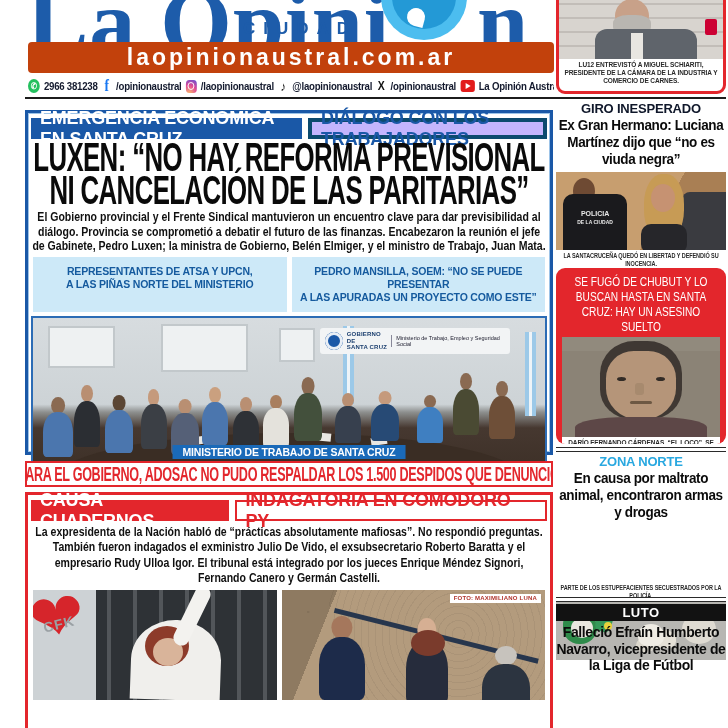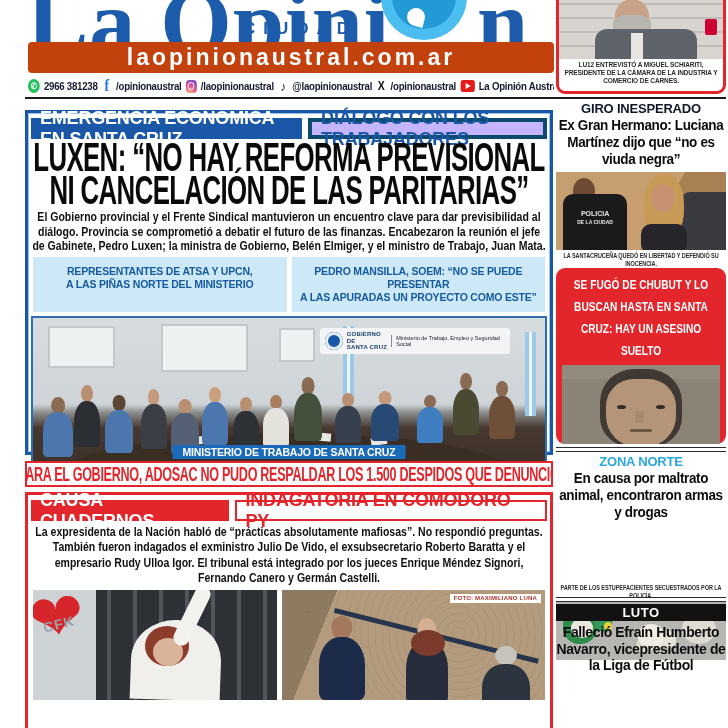--- a/index.html
+++ b/index.html
@@ -98,21 +98,21 @@
   .side-sec{ left:556px; width:170px; }
   .sbox-red{ border:3px solid #e3262c; border-radius:9px; overflow:hidden; background:#fff; }
   .side-kicker{ font-weight:bold; font-size:13px; text-align:center; letter-spacing:-.2px; }
   .side-head{ font-weight:bold; font-size:15px; line-height:17.2px; text-align:center; letter-spacing:-.4px;
     color:#0b0b0b; }
   .side-cap{ font-weight:bold; font-size:6.5px; line-height:8px; color:#2a2a2a; text-align:center;
     letter-spacing:-.1px; }
   .dbl-line{ height:4.5px; border-top:1.5px solid #2a2a2a; border-bottom:1.5px solid #2a2a2a; }
   .luto-banner{ background:#121212; color:#fff; display:flex; align-items:center; justify-content:center;
     height:17px; font-weight:bold; font-size:13px; letter-spacing:.5px; }
-  .fug-head{ color:#fff; font-weight:bold; font-size:13px; line-height:22px; text-align:center; }
+  .fug-head{ color:#fff; font-weight:normal; font-size:13px; line-height:15px; text-align:center; }
   .fug-cap{ background:#fff; padding:2px 3px; }
 </style>
 </head>
 <body>
 
 <div id="page">
 
   <div class="abs logo-clip">
     <span class="logo-word">La Opini</span>
     <span class="logo-word logo-n">n</span>

